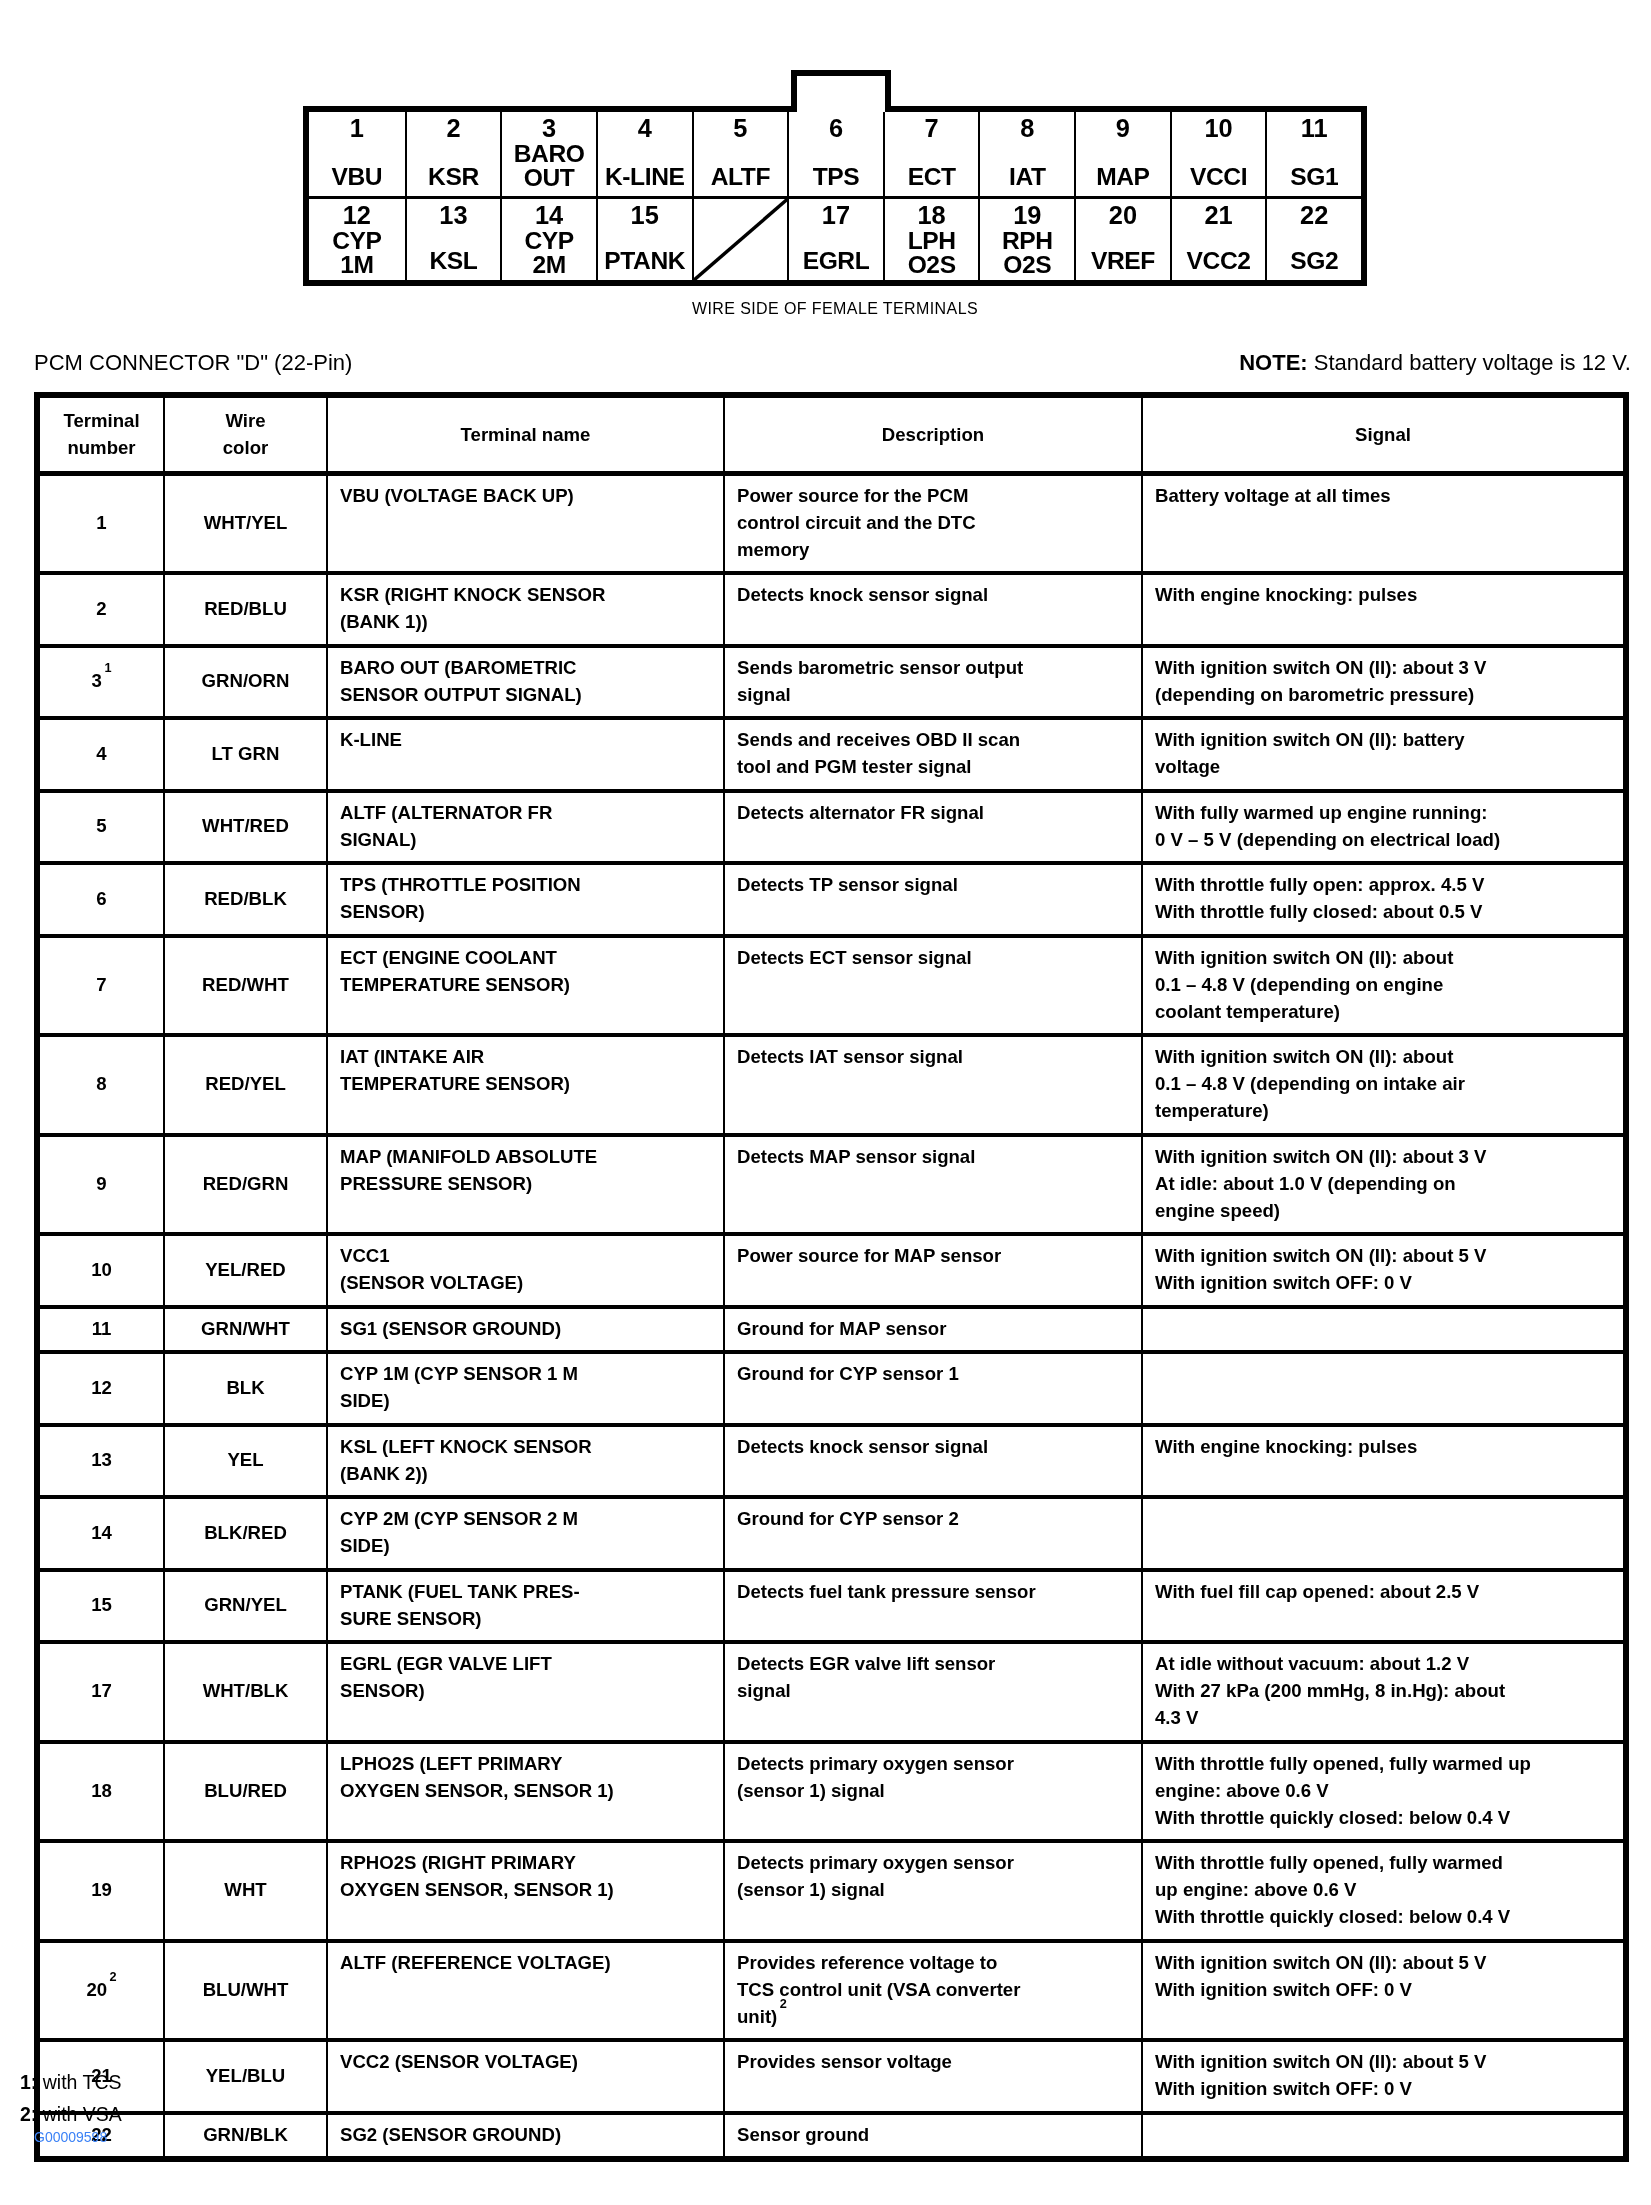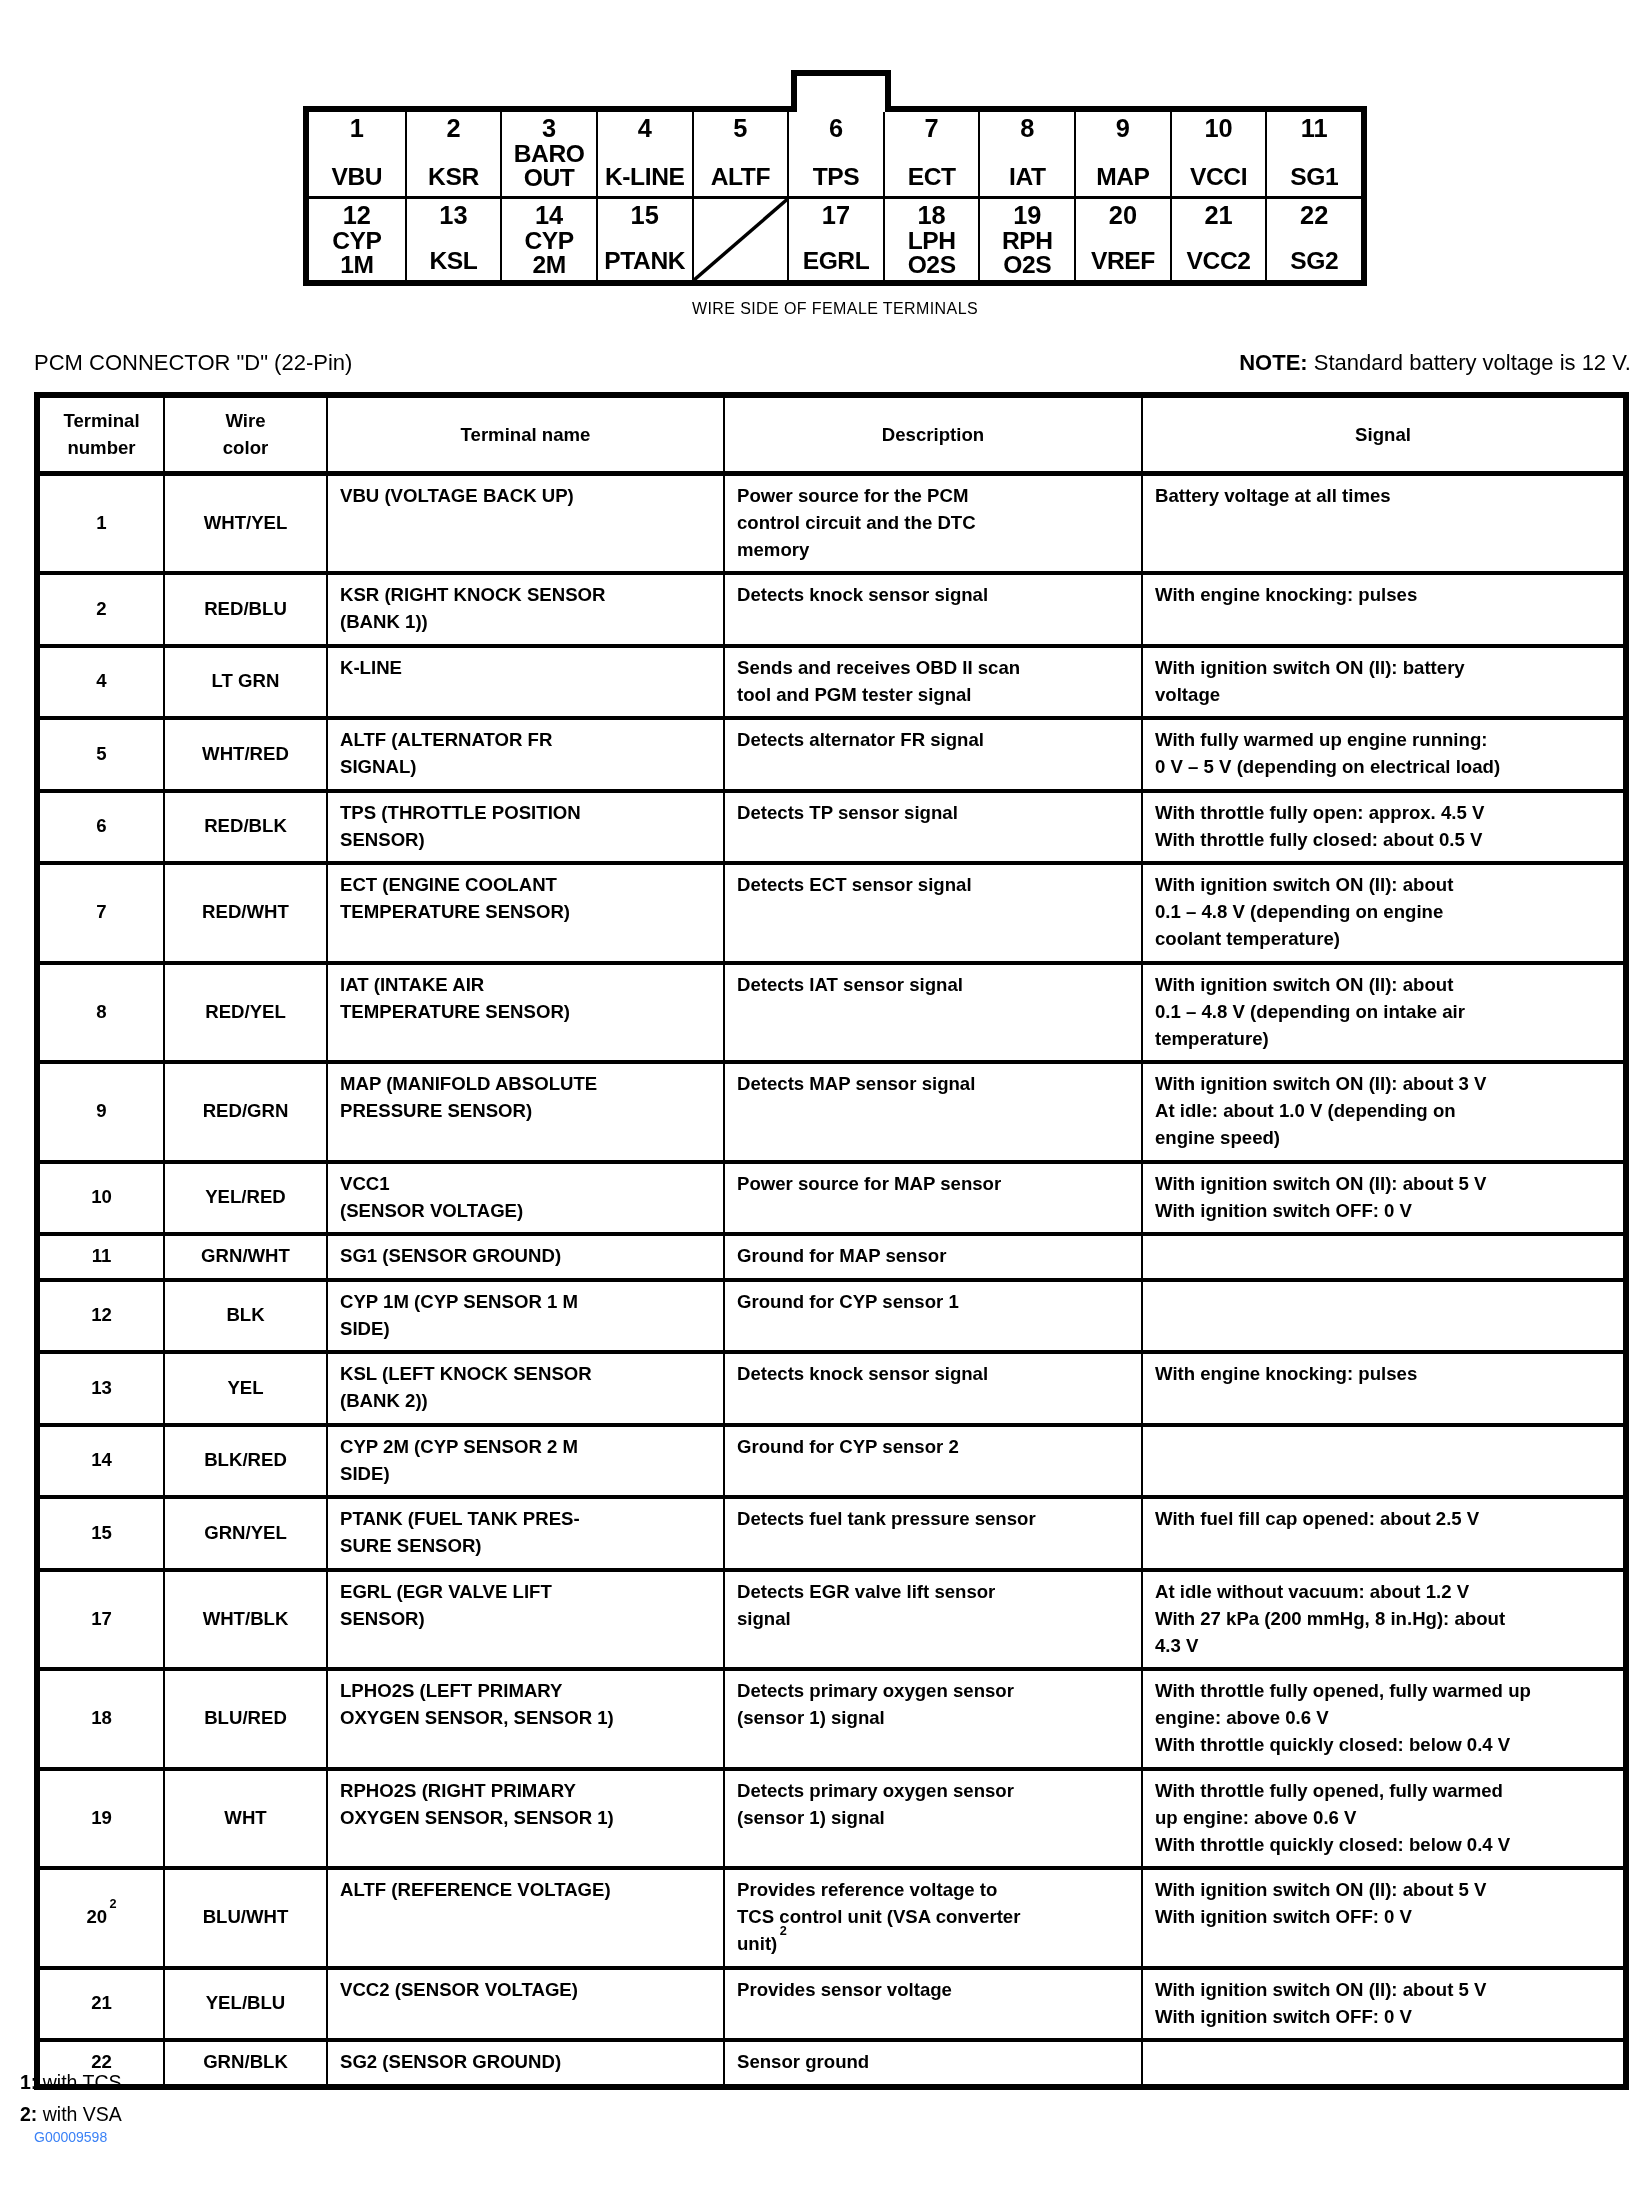--- a/index.html
+++ b/index.html
@@ -288,20 +288,30 @@
 
   <tr>
     <td class="c-num"><span>2</span></td>
     <td class="c-color">RED/BLU</td>
     <td class="c-name">KSR (RIGHT KNOCK SENSOR
 (BANK 1))</td>
     <td class="c-desc"><span>Detects knock sensor signal</span></td>
     <td class="c-signal">With engine knocking: pulses</td>
   </tr>
 
+  <tr>
+    <td class="c-num"><span>3</span><sup>1</sup></td>
+    <td class="c-color">GRN/ORN</td>
+    <td class="c-name">BARO OUT (BAROMETRIC
+SENSOR OUTPUT SIGNAL)</td>
+    <td class="c-desc"><span>Sends barometric sensor output
+signal</span></td>
+    <td class="c-signal">With ignition switch ON (II): about 3 V
+(depending on barometric pressure)</td>
+  </tr>
 
   <tr>
     <td class="c-num"><span>4</span></td>
     <td class="c-color">LT GRN</td>
     <td class="c-name">K-LINE</td>
     <td class="c-desc"><span>Sends and receives OBD II scan
 tool and PGM tester signal</span></td>
     <td class="c-signal">With ignition switch ON (II): battery
 voltage</td>
   </tr>

